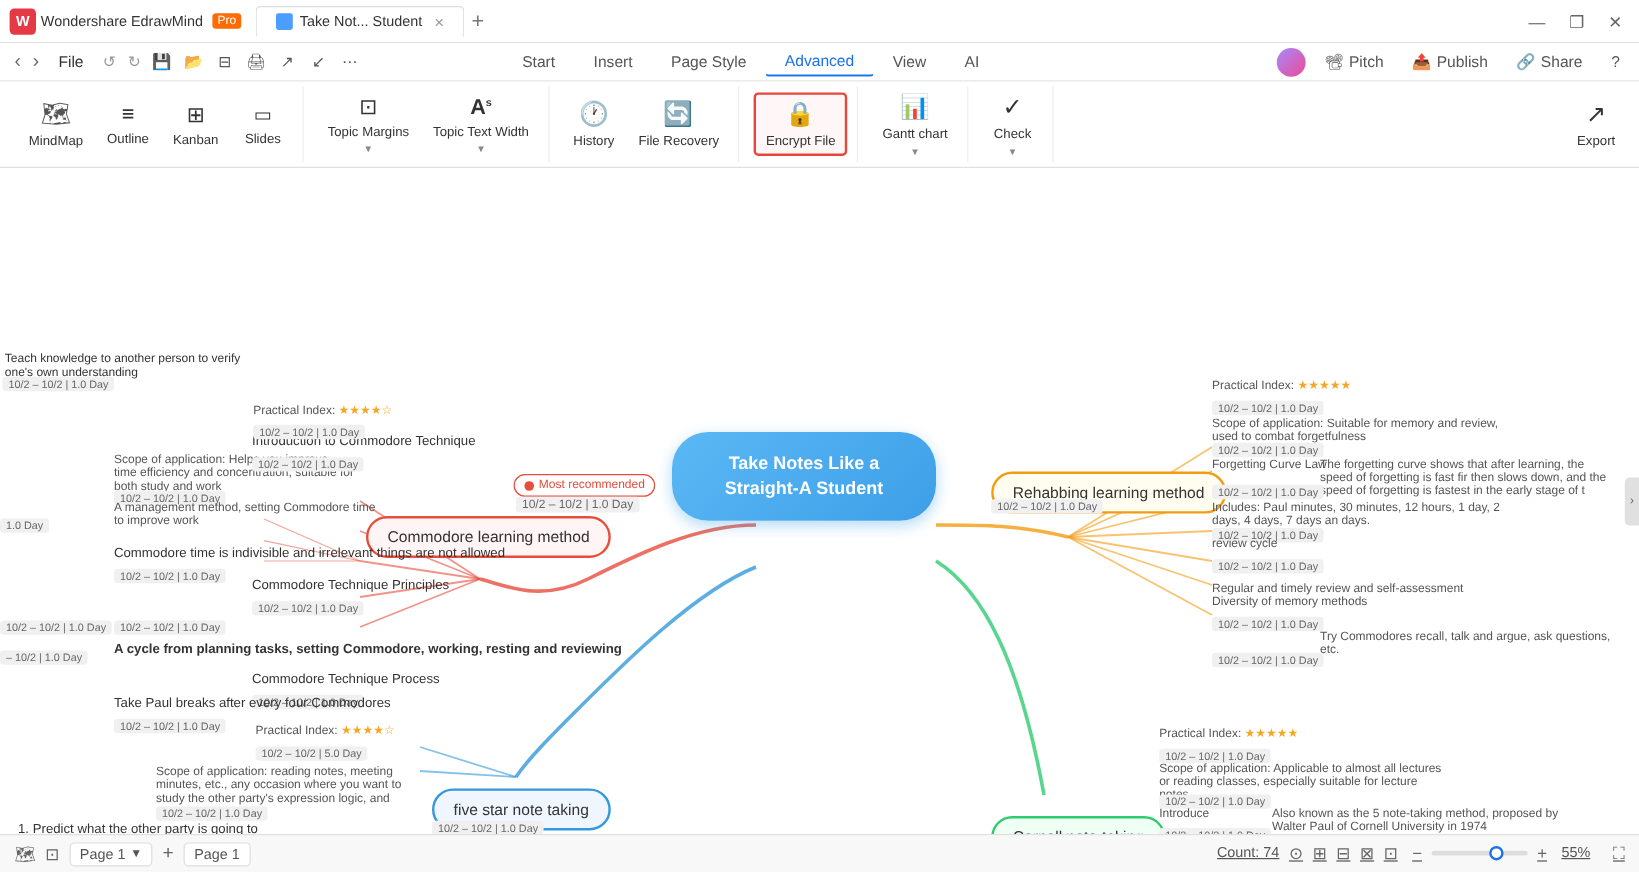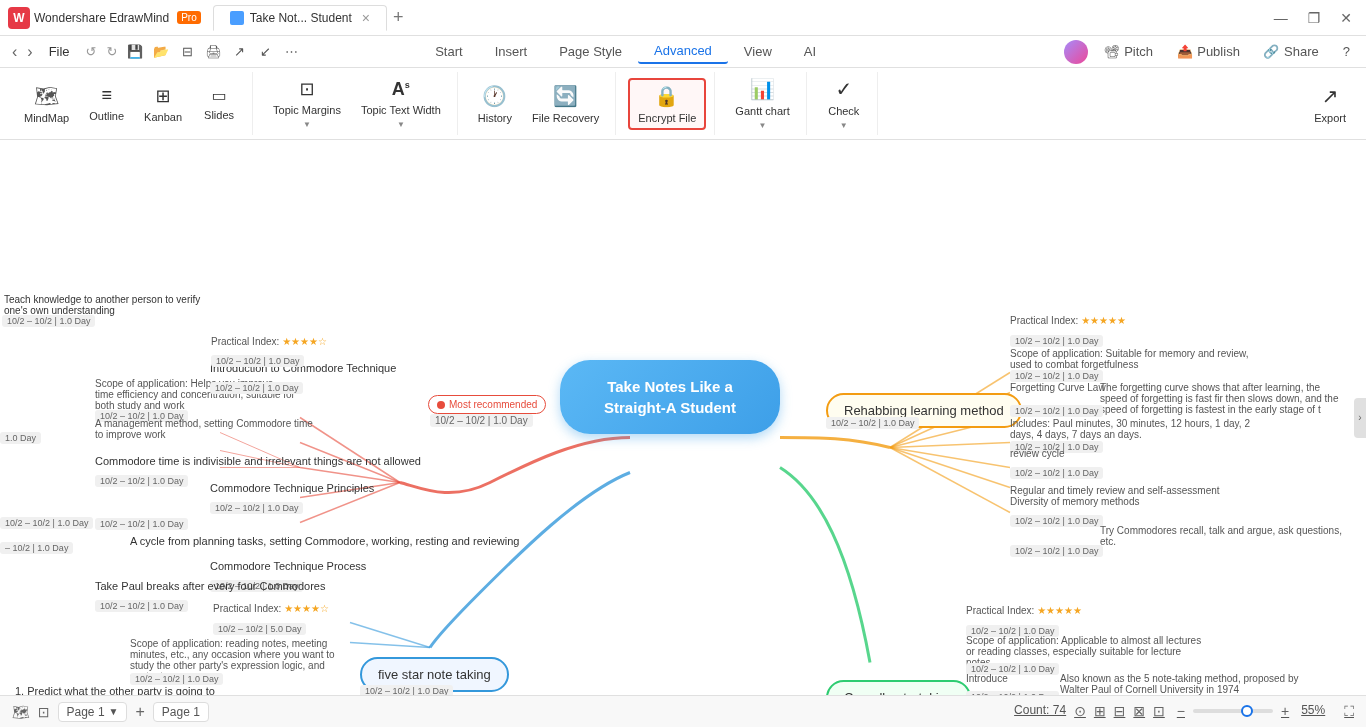--- a/index.html
+++ b/index.html
@@ -297,20 +297,23 @@
       <line x1="890" y1="275" x2="1010" y2="340" stroke="#f39c12" stroke-width="1.5" opacity="0.6"></line>
 
       <line x1="430" y1="475" x2="350" y2="450" stroke="#3498db" stroke-width="1.5" opacity="0.6"></line>
       <line x1="430" y1="475" x2="350" y2="470" stroke="#3498db" stroke-width="1.5" opacity="0.6"></line>
     </svg>
 
     <div class="node-center" style="left:560px; top:220px; width:220px; text-align:center; font-size:15px;">
       Take Notes Like a<br>Straight-A Student
     </div>
 
+    <div class="node-branch" style="left:305px; top:290px; border-color:#e74c3c; background:#fff5f5;">
+      Commodore learning method
+    </div>
 
     <div class="recommended-badge" style="position:absolute; left:428px; top:255px;">
       <div class="rec-dot"></div>
       <span>Most recommended</span>
     </div>
     <div style="position:absolute; left:430px; top:275px; font-size:10px; color:#666;">
       <span style="background:#f0f0f0; border-radius:3px; padding:1px 5px;">10/2 – 10/2 | 1.0 Day</span>
     </div>
 
     <div class="node-branch" style="left:826px; top:253px; border-color:#f39c12; background:#fffdf0;">
@@ -369,21 +372,21 @@
     </div>
 
     <div style="position:absolute; left:95px; top:373px;">
       <span style="background:#f0f0f0; border-radius:3px; padding:1px 5px; font-size:9px; color:#666;">10/2 – 10/2 | 1.0 Day</span>
     </div>
 
     <div style="position:absolute; left:0px; top:378px; font-size:9px; color:#666;">
       <span style="background:#f0f0f0; border-radius:3px; padding:1px 5px;">10/2 – 10/2 | 1.0 Day</span>
     </div>
 
-    <div style="position:absolute; left:95px; top:395px; font-size:11px; color:#333; font-weight:400;margin-left:35px;">
+    <div style="position:absolute; left:95px; top:395px; font-size:11px; color:#333; font-weight:700;">
       A cycle from planning tasks, setting Commodore, working, resting and reviewing
     </div>
 
     <div style="position:absolute; left:0px; top:403px; font-size:9px; color:#666;">
       <span style="background:#f0f0f0; border-radius:3px; padding:1px 5px;">– 10/2 | 1.0 Day</span>
     </div>
 
     <div style="position:absolute; left:210px; top:420px; font-size:11px; color:#333; font-weight:500;">
       Commodore Technique Process
     </div>

